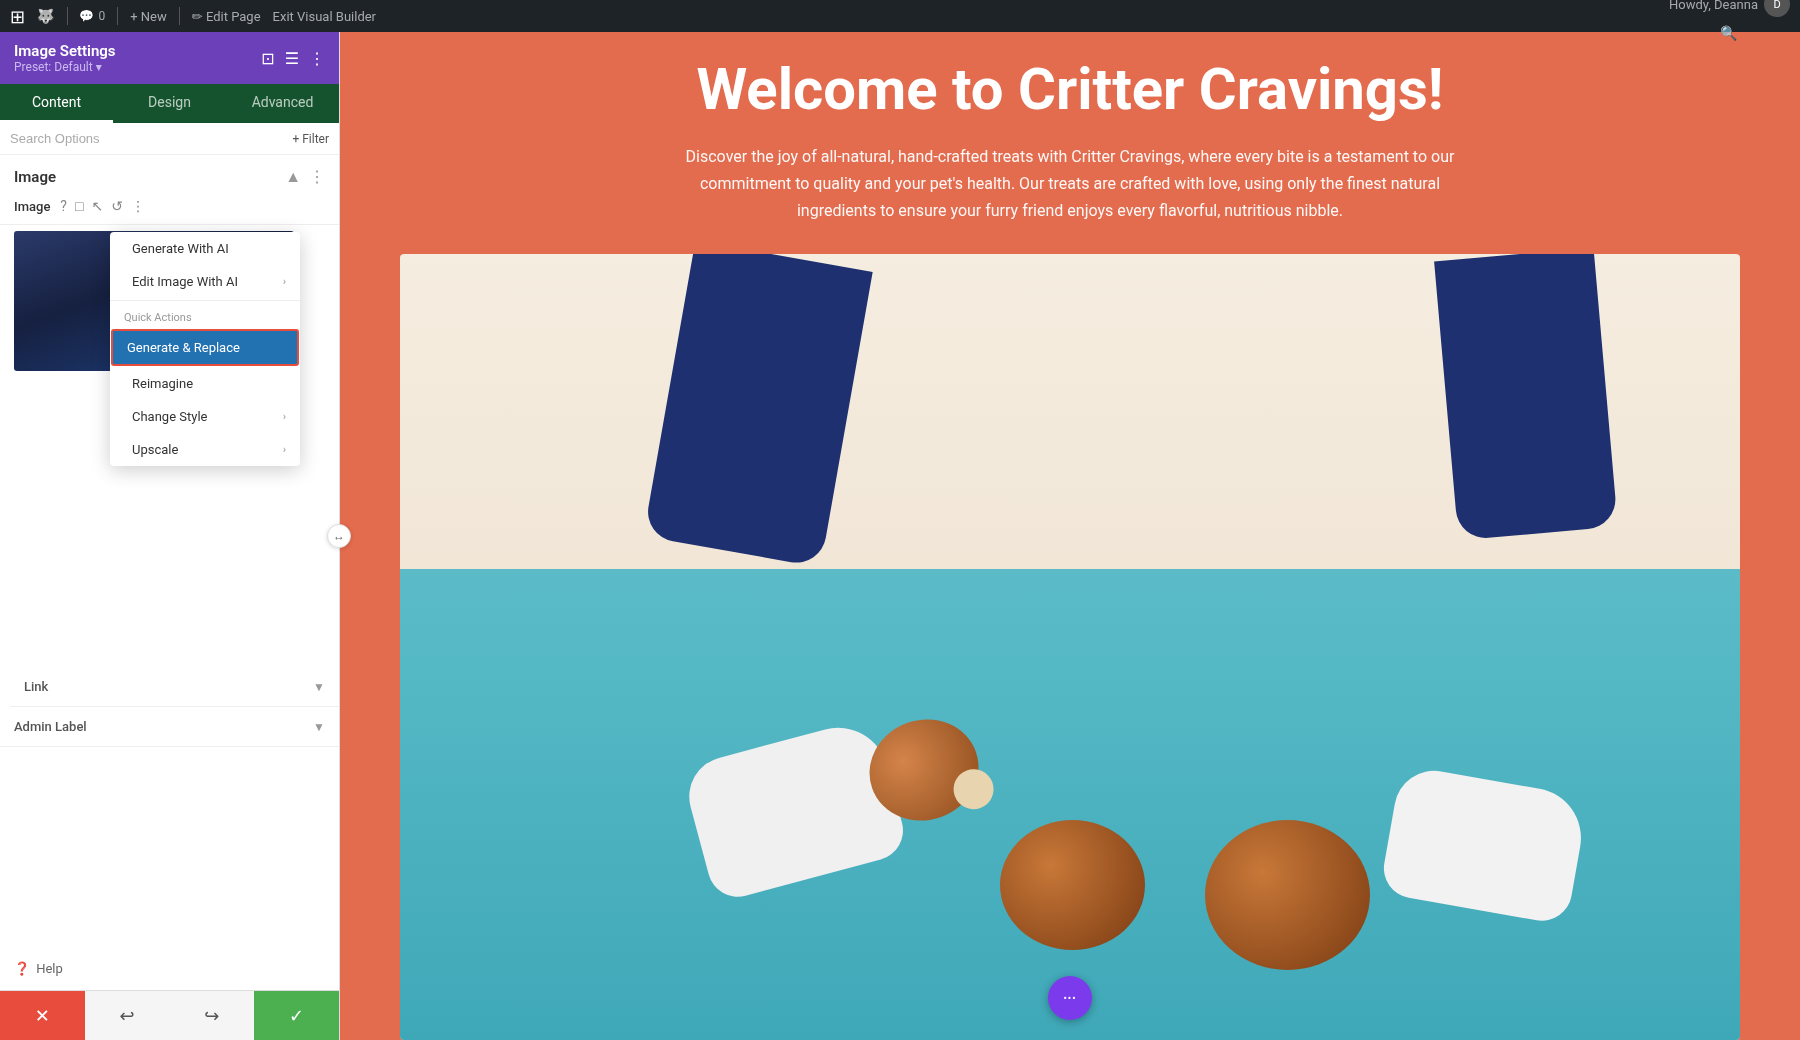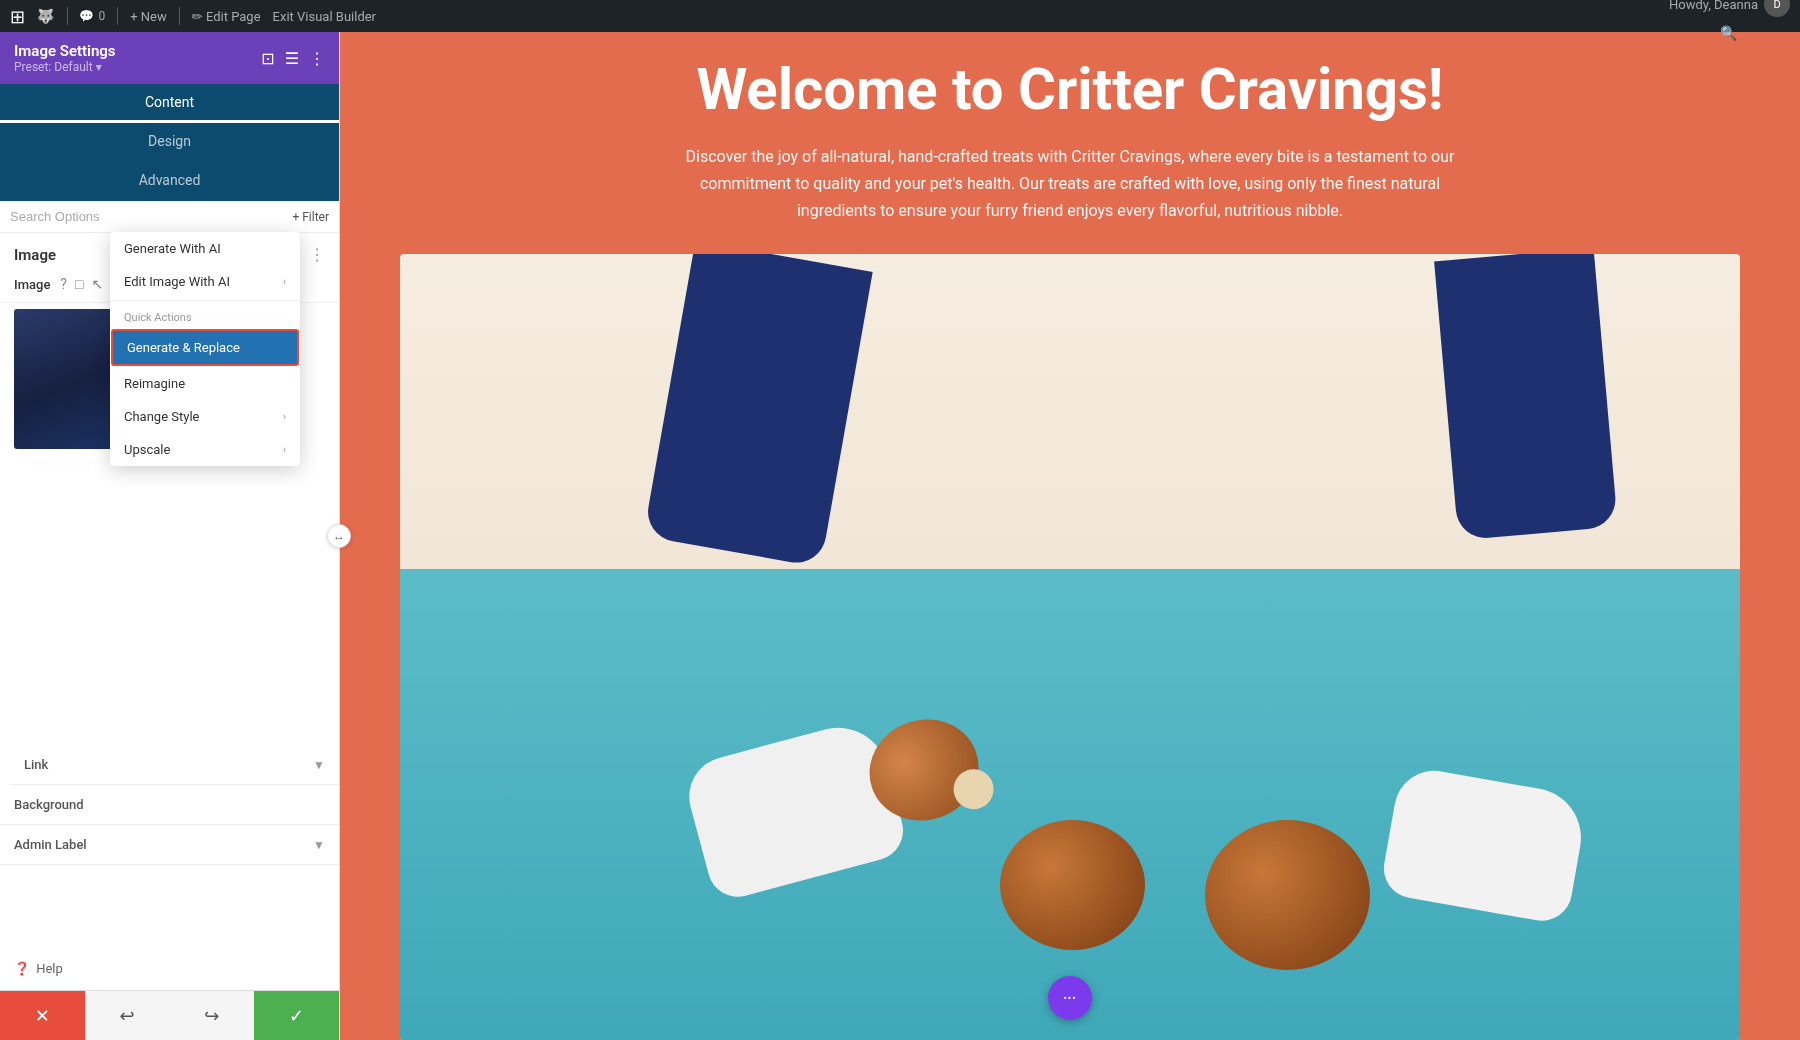--- a/index.html
+++ b/index.html
@@ -53,22 +53,21 @@
       justify-content: space-between;
     }
     .sidebar-header .title { font-size: 15px; font-weight: 600; }
     .sidebar-header .preset { font-size: 12px; color: #cbb8f0; margin-top: 0; cursor: pointer; display: flex; align-items: center; gap: 4px; }
     .sidebar-header-icons { display: flex; gap: 10px; align-items: center; }
     .sidebar-header-icons span { color: #fff; cursor: pointer; font-size: 16px; }
 
     
     .sidebar-tabs {
       display: flex;
-      background: #0c4a6e;
-      flex-direction: column;
+      background: #14532d;
     }
     .sidebar-tab {
       flex: 1;
       text-align: center;
       padding: 10px 0;
       color: rgba(255,255,255,0.7);
       font-size: 14px;
       cursor: pointer;
       border-bottom: 3px solid transparent;
     }
@@ -164,20 +163,21 @@
       overflow: hidden;
     }
     .context-menu-item {
       padding: 9px 14px;
       font-size: 13px;
       color: #333;
       cursor: pointer;
       display: flex;
       align-items: center;
       justify-content: space-between;
+      margin-left: 8px;
     }
     .context-menu-item.highlighted {
       background: #2271b1;
       color: #fff;
       border: 2px solid #e74c3c;
       margin: 1px;
       border-radius: 3px;
     }
     .context-menu-section-label {
       padding: 8px 14px 4px;
@@ -409,25 +409,20 @@
       </div>
     </div>
 
     <div class="sidebar-section" style="margin-top: 290px; margin-left: 10px;">
       <div class="sidebar-section-collapsed">
         <span class="sidebar-section-title">Link</span>
         <span style="color:#999; font-size:12px;">▼</span>
       </div>
     </div>
 
-    <div class="sidebar-section">
-      <div class="sidebar-section-collapsed">
-        <span class="sidebar-section-title">Background</span>
-      </div>
-    </div>
 
     <div class="sidebar-section">
       <div class="sidebar-section-collapsed">
         <span class="sidebar-section-title">Admin Label</span>
         <span style="color:#999; font-size:12px;">▼</span>
       </div>
     </div>
 
     <div class="help-section">
       <span class="help-icon">❓</span>

